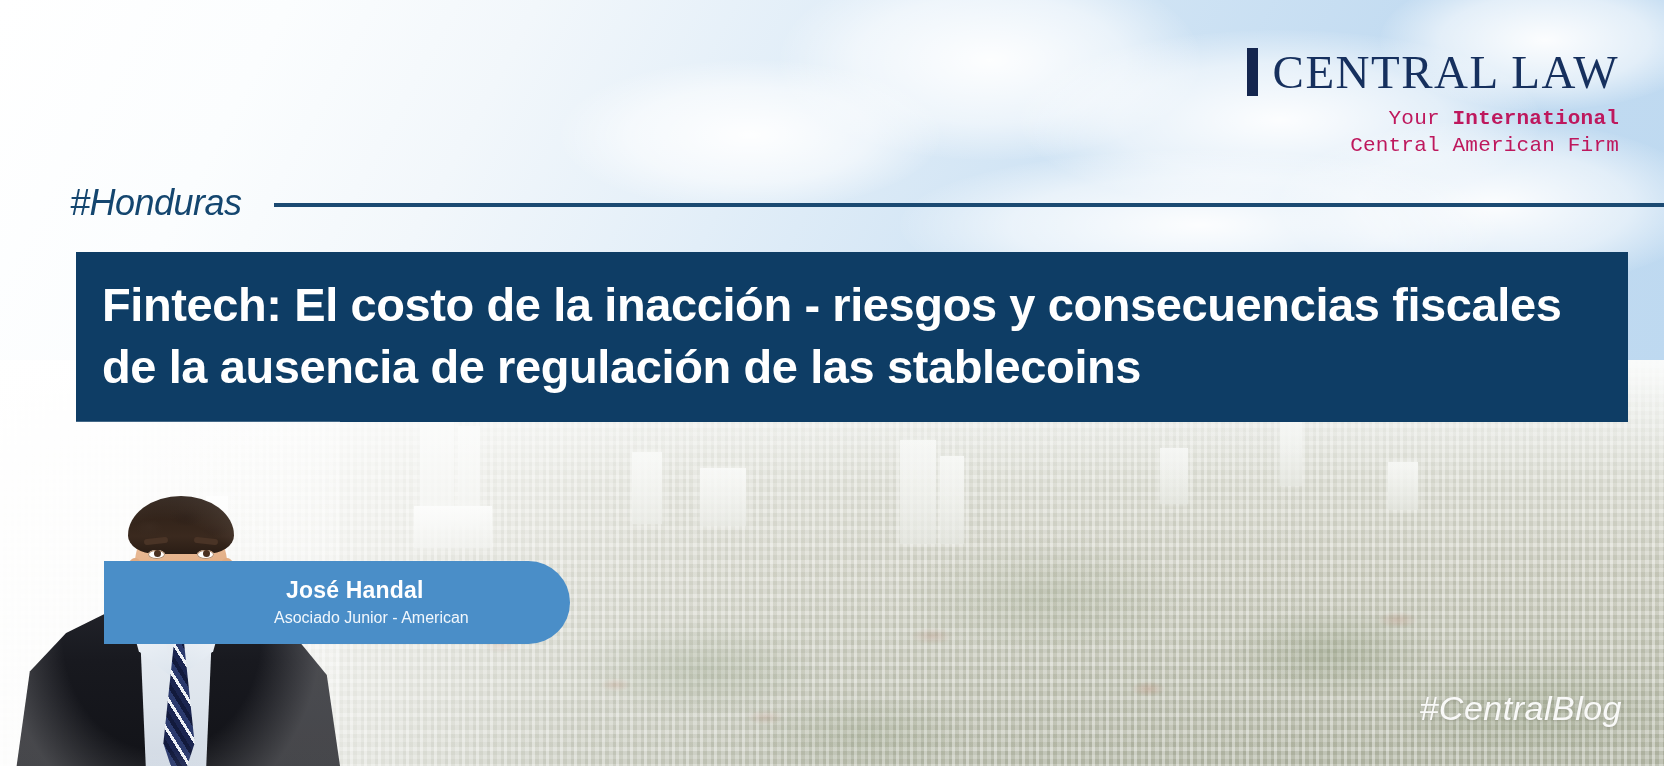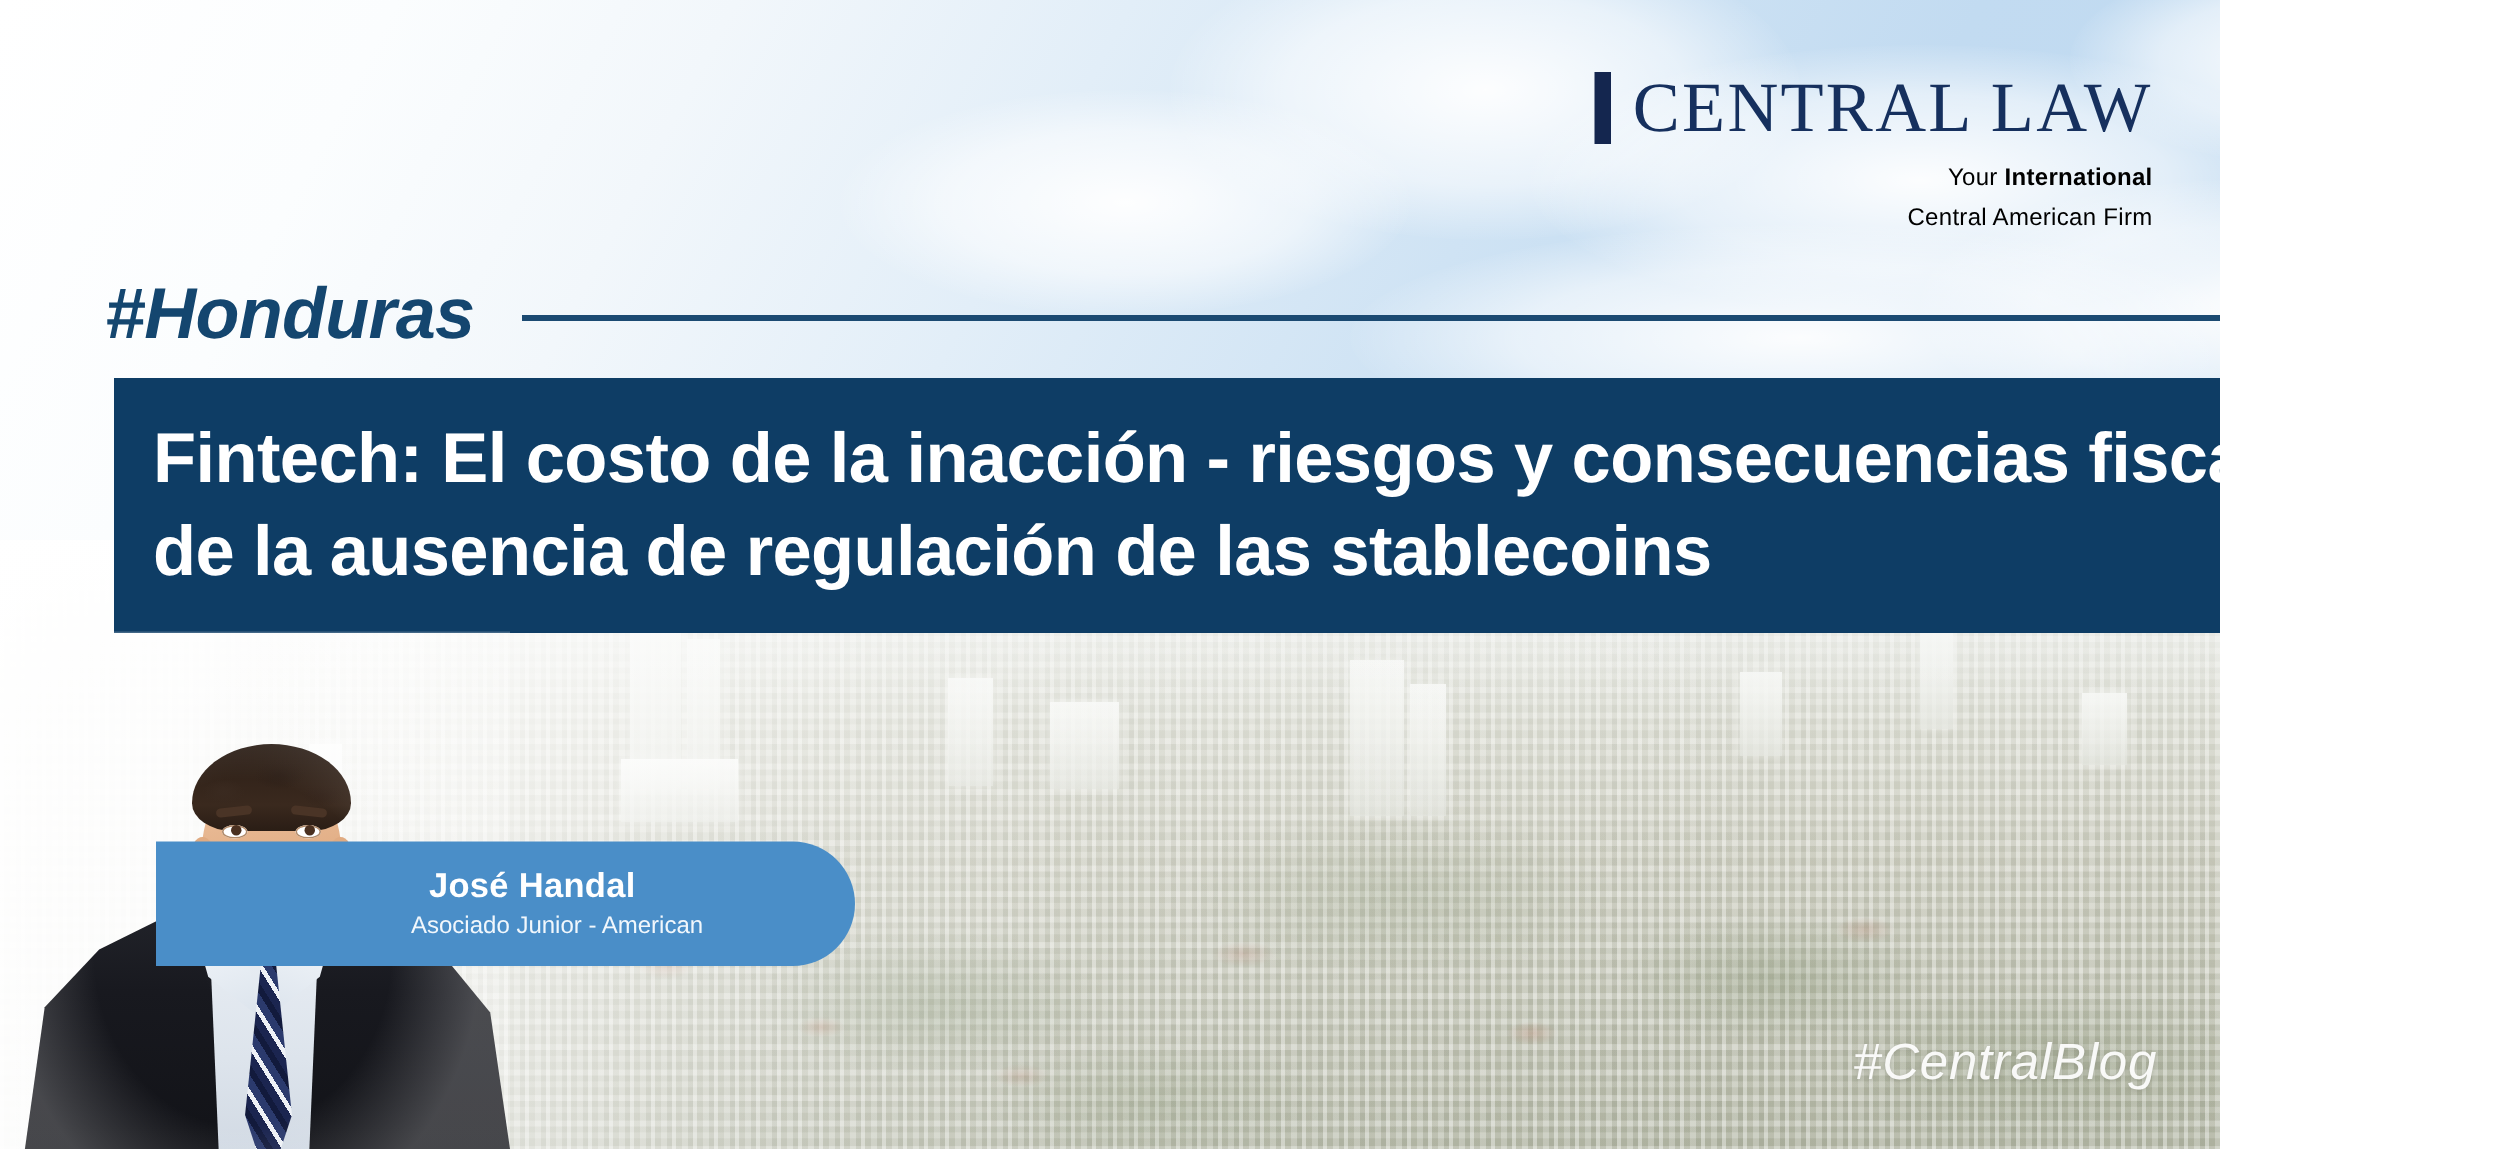--- a/index.html
+++ b/index.html
@@ -6,21 +6,21 @@
   * { margin:0; padding:0; box-sizing:border-box; }
   html,body{ background:#ffffff; }
   body{
     font-family:"Liberation Sans", sans-serif;
     width:1664px; height:766px;
     overflow:hidden;
   }
 
   .banner{
     position:relative;
-    width:1480px; height:766px;
+    width:1664px; height:766px;
     overflow:hidden;
     background:#eef4f9;
   }
 
   
   .sky{
     position:absolute; inset:0;
     background:
       linear-gradient(118deg,
         #ffffff 0%,
@@ -166,39 +166,39 @@
   .logo-word{
     font-family:"Liberation Serif", serif;
     font-size:47px;
     line-height:48px;
     letter-spacing:1.5px;
     color:#16305e;
     white-space:nowrap;
   }
   .logo-sub{
     margin-top:9px;
-    font-family:Liberation Sans, sans-serif;
-    font-size:16px;
+    font-family:Liberation Mono, monospace;
+    font-size:21px;
     line-height:27px;
-    color:#000000;
+    color:#be185d;
     letter-spacing:.2px;
     white-space:nowrap;
   }
   .logo-sub b{ font-weight:700; }
 
   
   .tag-row{
     position:absolute;
     left:70px; top:182px;
     right:0;
     display:flex; align-items:center;
   }
   .tag{
-    font-size:48px;
-    font-weight:700;
+    font-size:36px;
+    font-weight:400;
     font-style:italic;
     color:#14466f;
     letter-spacing:-.5px;
     white-space:nowrap;
   }
   .tag-rule{
     flex:1 1 auto;
     height:4px;
     background:#1b4a72;
     margin-left:32px;

